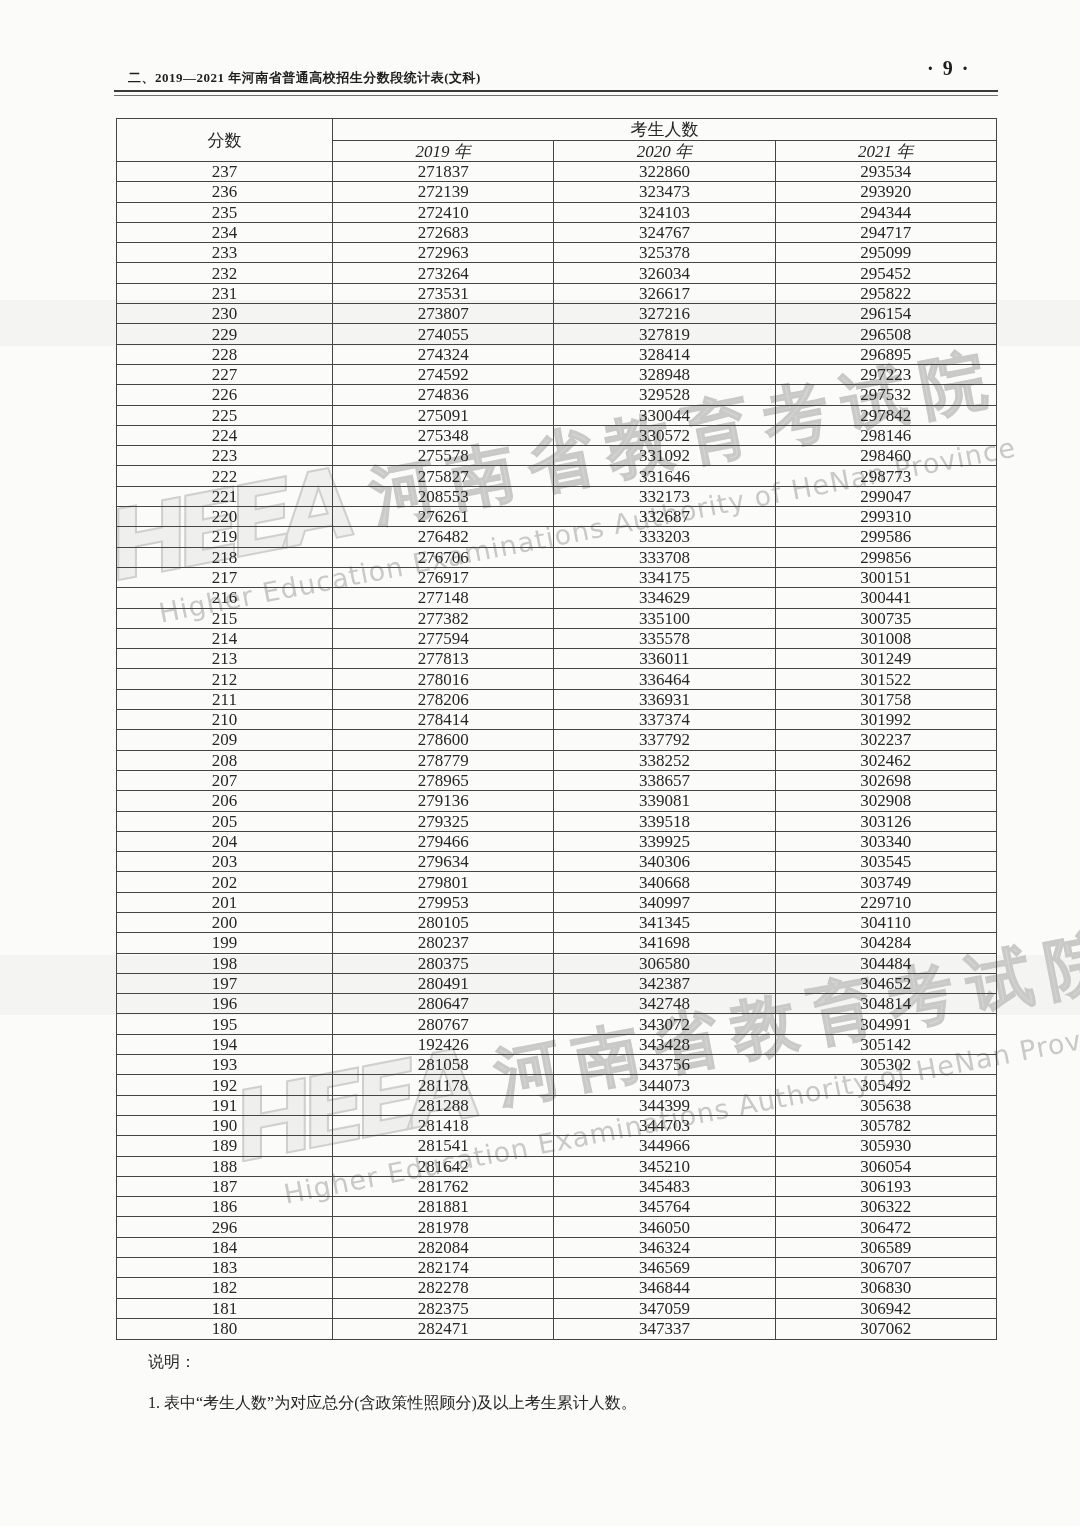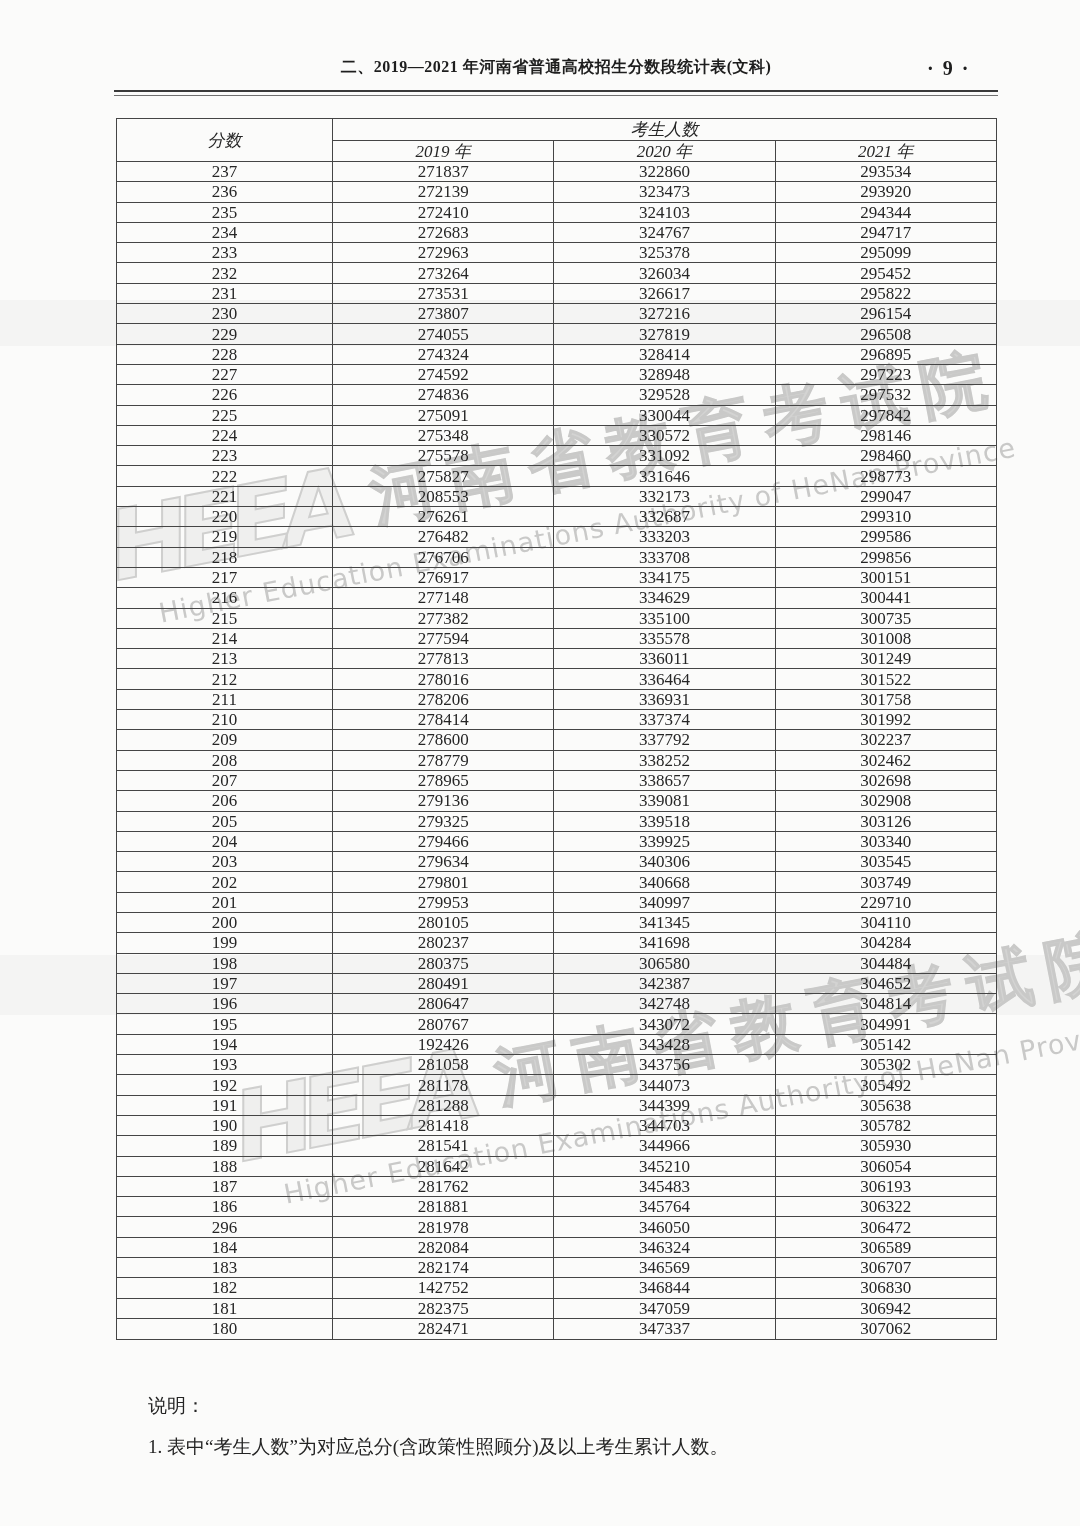--- a/index.html
+++ b/index.html
@@ -14,25 +14,24 @@
   .page { position: absolute; inset: 0; }
 
   
   .scan-band { position: absolute; left: 0; width: 1080px; background: rgba(60,60,60,0.035); pointer-events: none; }
   .band1 { top: 300px; height: 46px; }
   .band2 { top: 955px; height: 60px; }
 
   
   .doc-title {
     position: absolute; top: 57px; left: 116px; width: 880px;
-    text-align: center;
-    font-size: 16px; font-weight: bold;
+    font-size: 13px; font-weight: bold;
     letter-spacing: 0.5px;
     color: #1e1e1e;
-    margin: 0;
+    margin: 12px;
   }
   .page-number {
     position: absolute; top: 57px; left: 927px;
     font-size: 20px; font-weight: bold; color: #1e1e1e;
     letter-spacing: 2px;
   }
   .header-rule {
     position: absolute; top: 90px; left: 114px; width: 884px; height: 3px;
     border-top: 2px solid #3a3a3a;
     border-bottom: 1px solid #707070;
@@ -86,30 +85,30 @@
   }
   .score-table th, .score-table td {
     border: 1px solid #454545;
     text-align: center; vertical-align: middle;
     font-weight: normal;
     font-size: 17px;
     color: #262626;
     padding: 0;
     line-height: 1;
   }
-  .score-table thead tr.hr1 { height: 22px; font-style: italic; }
+  .score-table thead tr.hr1 { height: 22px; }
   .score-table thead tr.hr2 { height: 21px; font-style: italic; }
   .score-table col.c-score { width: 216px; }
   .score-table col.c-year  { width: 221.3px; }
   .score-table { border: 1.5px solid #3a3a3a; }
 
   
   .notes {
-    position: absolute; left: 148px; top: 1396px; z-index: 2;
-    font-size: 19px; color: #242424;
+    position: absolute; left: 148px; top: 1352px; z-index: 2;
+    font-size: 16px; color: #242424;
   }
   .notes > div { margin-bottom: 21px; line-height: 20px; }
 </style>
 </head>
 <body>
 
 <div class="page">
 
   <div class="scan-band band1"></div>
   <div class="scan-band band2"></div>
@@ -478,21 +477,21 @@
           <td>306589</td>
         </tr>
         <tr>
           <td>183</td>
           <td>282174</td>
           <td>346569</td>
           <td>306707</td>
         </tr>
         <tr>
           <td>182</td>
-          <td>142752</td>
+          <td>282278</td>
           <td>346844</td>
           <td>306830</td>
         </tr>
         <tr>
           <td>181</td>
           <td>282375</td>
           <td>347059</td>
           <td>306942</td>
         </tr>
         <tr>

